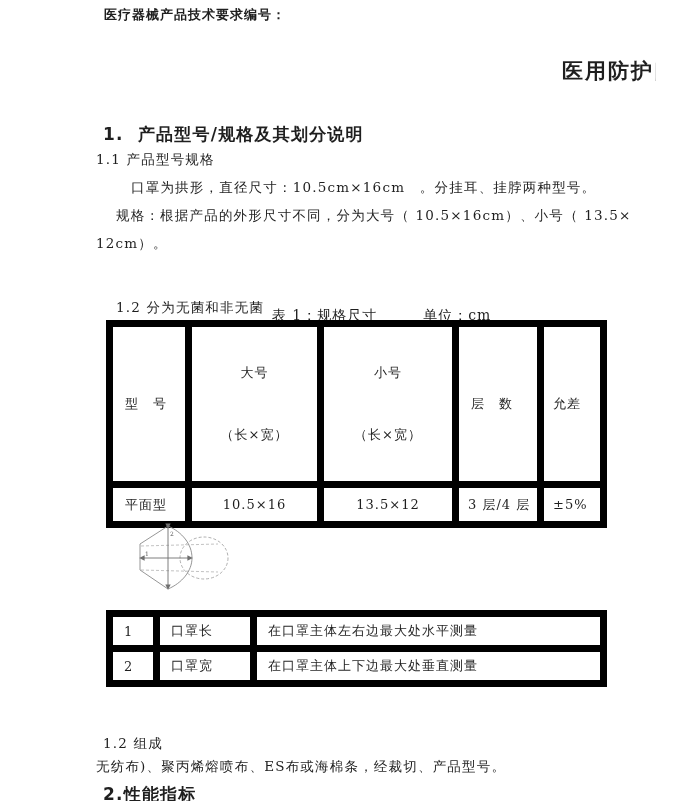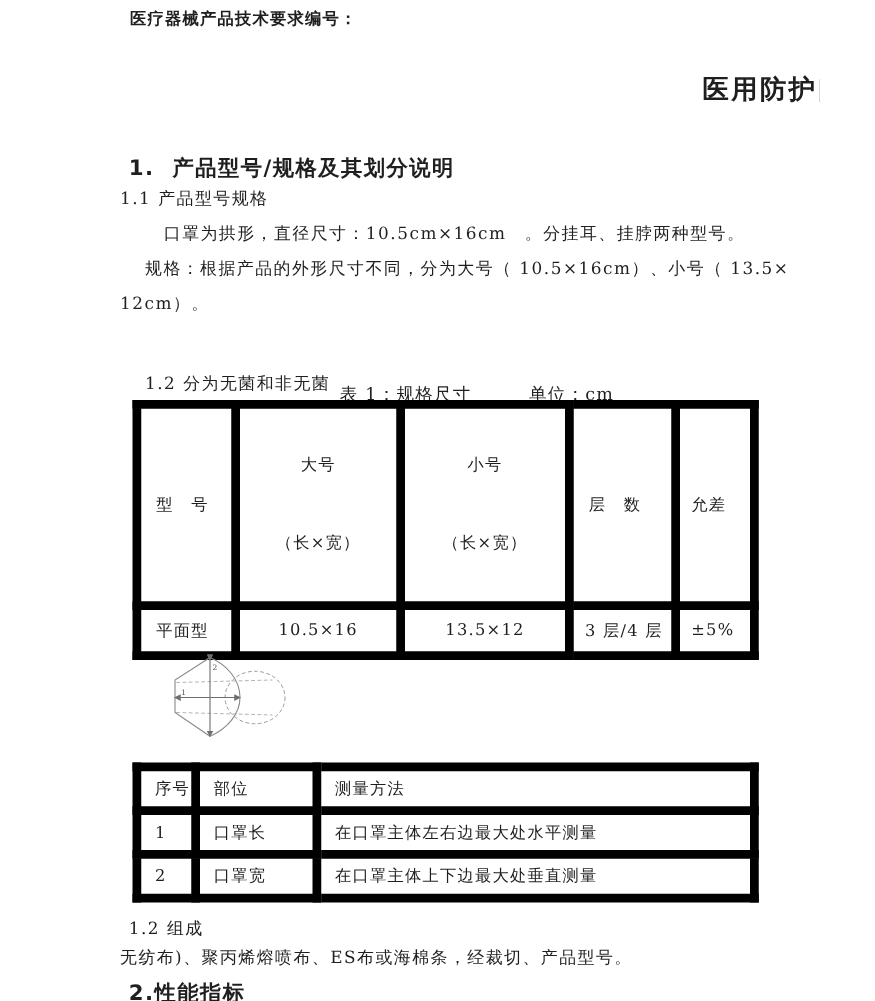--- a/index.html
+++ b/index.html
@@ -94,25 +94,21 @@
 
     <line x1="38" y1="8" x2="38" y2="69" stroke="#6f6f6f" stroke-width="0.9" marker-start="url(#aR)" marker-end="url(#aR)" transform="rotate(0)"></line>
     <text x="40" y="17" font-size="6" fill="#555">2</text>
 
     <line x1="11" y1="39" x2="61" y2="39" stroke="#6f6f6f" stroke-width="0.9" marker-start="url(#aL)" marker-end="url(#aR)"></line>
     <text x="15" y="37" font-size="6" fill="#555">1</text>
   </svg>
 
   <table class="t2 abs">
     <colgroup><col style="width:47px"><col style="width:97px"><col style="width:350px"></colgroup>
-    <tbody><tr>
-      <td>序号</td>
-      <td>部位</td>
-      <td>测量方法</td>
-    </tr>
+    <tbody>
     <tr>
       <td>1</td>
       <td>口罩长</td>
       <td>在口罩主体左右边最大处水平测量</td>
     </tr>
     <tr>
       <td>2</td>
       <td>口罩宽</td>
       <td>在口罩主体上下边最大处垂直测量</td>
     </tr>

